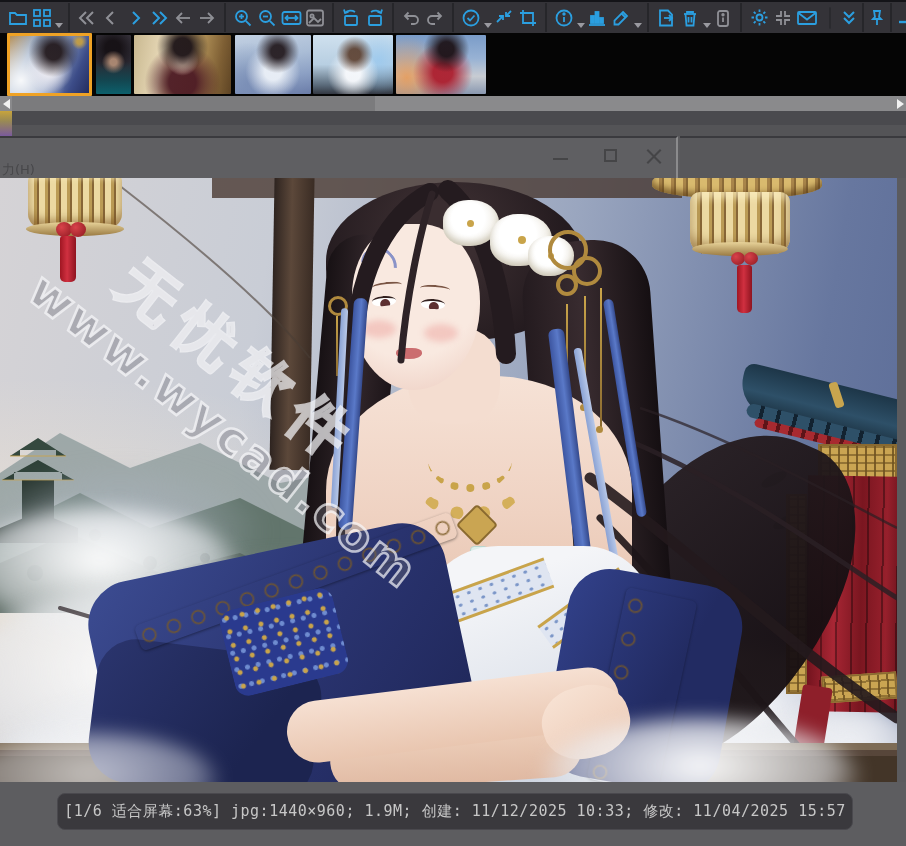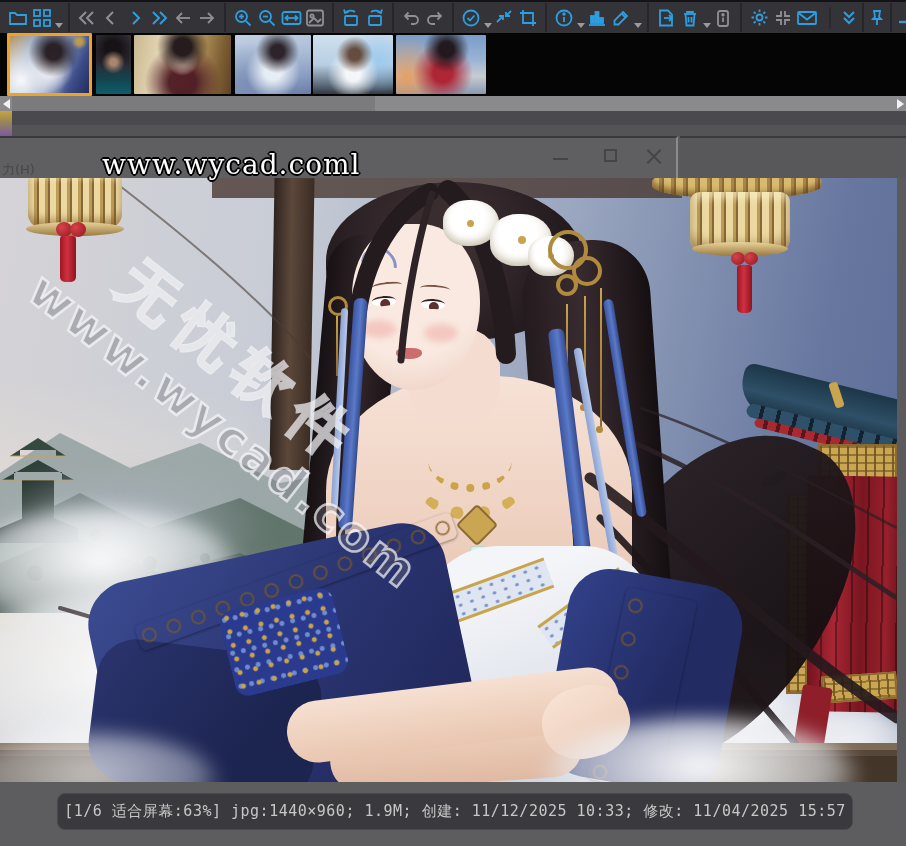--- a/index.html
+++ b/index.html
@@ -481,21 +481,20 @@
   <div class="band1"></div>
   <div class="band1b"></div>
   <div class="sliver"></div>
   <div class="bgwin"></div>
   <div class="bgwin-right"></div>
   <div class="bw-min"></div>
   <div class="bw-max"></div>
   <div class="bw-close"></div>
   <div class="bw-menu">力(H)</div>
 
-  <div class="titlemark">www.wycad.coml</div>
 
   <div class="image-area">
     <div class="abs skylight"></div>
 
     <svg class="abs" style="left:0;top:235px;" width="470" height="200" viewBox="0 0 470 200">
       <path d="M0,60 L60,20 L130,55 L200,30 L280,70 L360,55 L470,95 L470,200 L0,200 Z" fill="#93a0a0" opacity="0.85"></path>
       <path d="M0,120 L80,80 L150,115 L240,85 L330,130 L470,150 L470,200 L0,200 Z" fill="#5f7268" opacity="0.95"></path>
       <path d="M0,150 L70,120 L160,160 L240,140 L320,180 L470,185 L470,200 L0,200 Z" fill="#44554c"></path>
       <circle cx="95" cy="122" r="6" fill="#32443c"></circle>
         <circle cx="150" cy="150" r="7" fill="#32443c"></circle>

